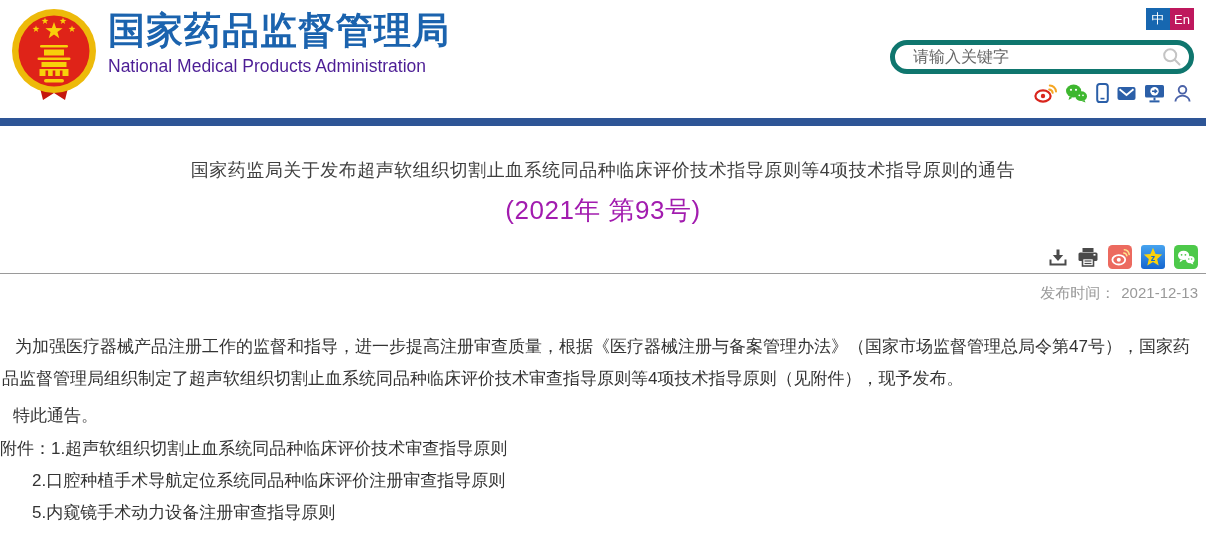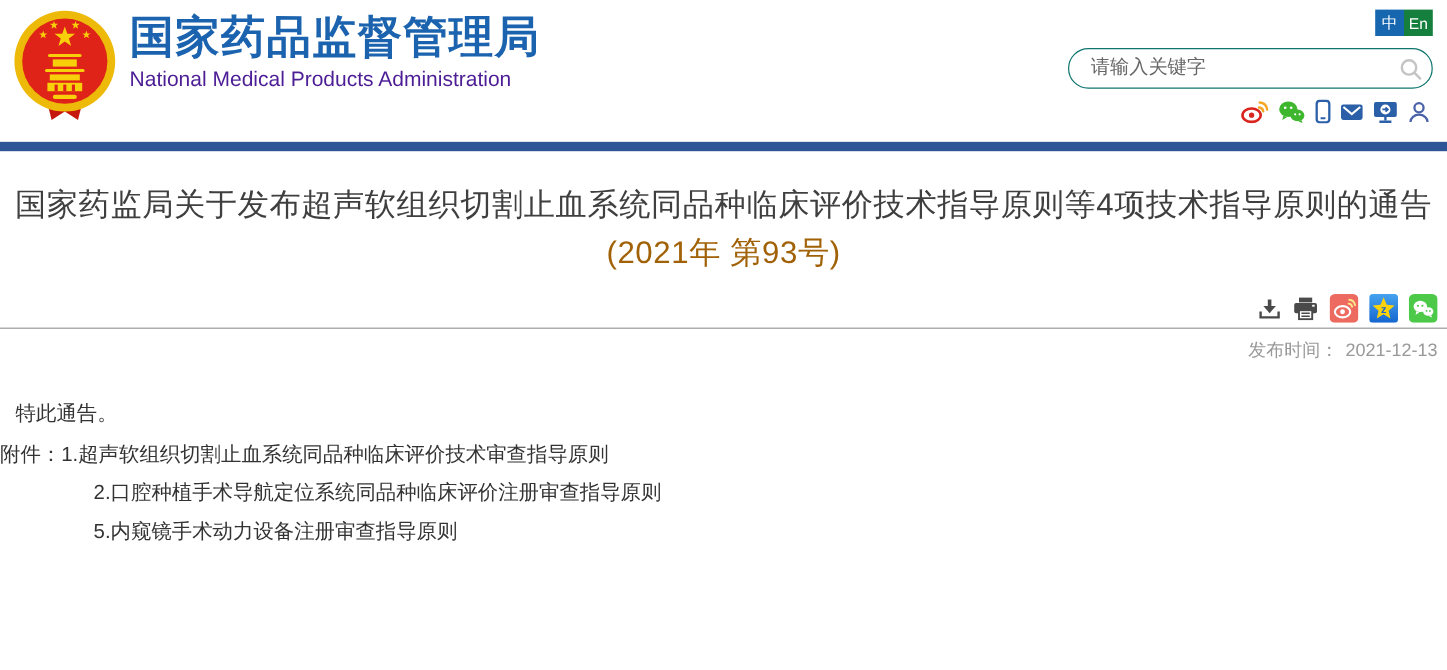--- a/index.html
+++ b/index.html
@@ -13,48 +13,48 @@
   .brand{position:absolute;left:10px;top:8px;display:flex;align-items:flex-start;text-decoration:none;cursor:pointer;}
   .emblem{width:88px;height:94px;display:block;}
   .brand-text{margin-left:10px;}
   .brand-cn{font-size:37px;font-weight:700;color:#1b63ae;letter-spacing:1px;line-height:1.25;}
   .brand-en{font-size:17.5px;font-weight:500;color:#4c1d95;margin-top:2px;}
   .header-right{position:absolute;right:12px;top:8px;display:flex;flex-direction:column;align-items:flex-end;}
   .lang-switch{display:flex;}
   .lang{width:24px;height:22px;display:flex;align-items:center;justify-content:center;
         font-size:13px;color:#fff;cursor:pointer;}
   .lang.zh{background:#1767b0;}
-  .lang.en{background:#15803d;}
-  .search-box{margin-top:10px;width:304px;height:34px;border:1px solid #0f766e;border-radius:17px;
-              background:#fff;display:flex;box-sizing:border-box;}
+  .lang.en{background:#be185d;}
+  .search-box{margin-top:10px;width:304px;height:34px;border:5px solid #0f766e;border-radius:17px;
+              background:#fff;display:flex;align-items:center;box-sizing:border-box;}
   .search-box input{flex:1;border:none;outline:none;background:transparent;font-size:16px;
                     padding:0 0 0 18px;color:#333;font-family:inherit;}
   .search-box input::placeholder{color:#666;opacity:1;}
   .search-btn{width:34px;height:34px;display:flex;align-items:center;justify-content:center;cursor:pointer;}
   .social-row{margin-top:9px;display:flex;align-items:center;gap:8px;padding-right:2px;}
   .social-row>span{display:flex;align-items:center;justify-content:center;cursor:pointer;}
   
   .blue-bar{height:8px;background:#2e5596;width:100%;}
   
   main{padding:0;}
-  .article-title{margin:24px 8px 0 8px;text-align:center;font-size:26px;font-weight:400;
+  .article-title{margin:24px 8px 0 8px;text-align:center;font-size:18px;font-weight:400;
                  color:#3f3f3f;line-height:40px;letter-spacing:0.5px;}
-  .doc-number{text-align:center;font-size:26px;color:#a16207;line-height:40px;letter-spacing:0.5px;}
+  .doc-number{text-align:center;font-size:26px;color:#a21caf;line-height:40px;letter-spacing:0.5px;}
   .tools-row{margin-top:14px;display:flex;justify-content:flex-end;align-items:center;
              gap:9px;padding-right:8px;height:26px;}
   .tools-row>span{display:flex;align-items:center;justify-content:center;cursor:pointer;}
   .divider{border:none;border-top:1px solid #9a9a9a;margin:3px 0 0 0;}
   .publish{margin-top:7px;text-align:right;padding-right:8px;font-size:15px;color:#999;line-height:24px;padding-left:12px;}
   .publish .date{margin-left:6px;}
   .body-text{margin-top:26px;font-size:17px;color:#333;}
   .body-text p{margin:0;line-height:32px;}
   .p1{text-indent:13px;padding:0 2px;margin-bottom:6px !important;}
   .p2{padding-left:13px;font-family:Liberation Mono, monospace;}
   .att-row{line-height:32px;}
-  .att-row.indent{padding-left:78px;}
+  .att-row.indent{padding-left:32px;}
   .att-label{color:#333;}
   .att-link{color:#333;cursor:pointer;}
 </style>
 </head>
 <body>
 
 <div class="page">
 
   <header class="site-header">
 
@@ -219,20 +219,21 @@
       </span>
     </div>
 
     <hr class="divider">
 
     <div class="publish">
       <span>发布时间：</span><span class="date">2021-12-13</span>
     </div>
 
     <div class="body-text">
+      <p class="p1">为加强医疗器械产品注册工作的监督和指导，进一步提高注册审查质量，根据《医疗器械注册与备案管理办法》（国家市场监督管理总局令第47号），国家药品监督管理局组织制定了超声软组织切割止血系统同品种临床评价技术审查指导原则等4项技术指导原则（见附件），现予发布。</p>
       <p class="p2">特此通告。</p>
 
       <div class="att-row">
         <span class="att-label">附件：</span><span class="att-link">1.超声软组织切割止血系统同品种临床评价技术审查指导原则</span>
       </div>
       <div class="att-row indent">
         <span class="att-link">2.口腔种植手术导航定位系统同品种临床评价注册审查指导原则</span>
       </div>
       <div class="att-row indent">
         <span class="att-link">5.内窥镜手术动力设备注册审查指导原则</span>

